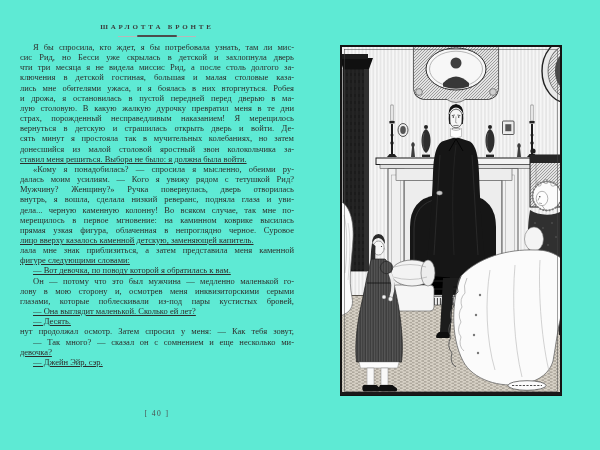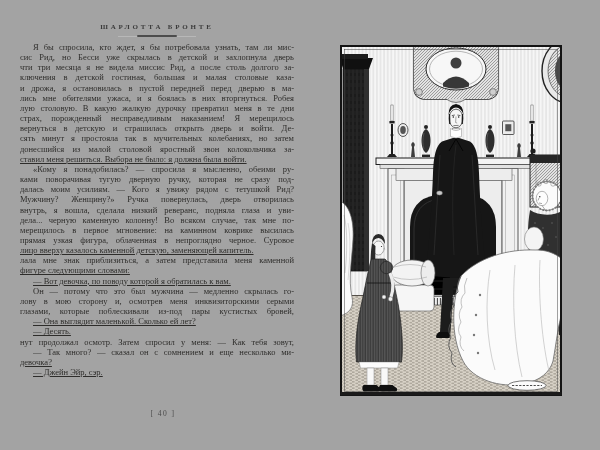--- a/index.html
+++ b/index.html
@@ -1,69 +1,68 @@
 <!DOCTYPE html>
 <html><head>
 <meta charset="utf-8">
 <style>
   html,body{margin:0;padding:0;background:#ffffff;}
-  .spread{position:relative;width:600px;height:450px;background:#a3a3a3;overflow:hidden;
+  .spread{position:relative;width:600px;height:450px;background:#5eead4;overflow:hidden;
           font-family:"Liberation Serif","DejaVu Serif",serif;}
   .running-header{position:absolute;top:23px;left:20px;width:274px;text-align:center;
           font-size:7px;font-weight:bold;letter-spacing:2.8px;color:#3b3b3b;white-space:nowrap;}
   .header-rule{position:absolute;top:34px;left:20px;width:274px;height:4px;
           display:flex;justify-content:center;align-items:center;}
   .rule-line{display:block;width:78px;height:1px;background:#b8b8b8;}
   .rule-thick{position:absolute;width:40px;height:2.6px;background:#4c4c4c;border-radius:2px;}
   .body-text{position:absolute;top:42px;left:20px;width:274px;color:#2e2d2b;
           font-size:8.5px;line-height:10.16px;}
   .tl{text-align:justify;text-align-last:justify;height:10.16px;overflow:hidden;}
   .tl.end{text-align-last:left;text-decoration:underline;}
   .tl.ind{text-indent:13px;}
-  .page-number{position:absolute;top:409px;left:26px;width:274px;text-align:center;
+  .page-number{position:absolute;top:409px;left:20px;width:274px;text-align:center;
           font-size:7.5px;letter-spacing:1.5px;color:#4a4a4a;}
   .illu{position:absolute;left:340px;top:45px;width:222px;height:351px;}
 </style>
 </head>
 <body>
 
 <div class="spread">
 
   <div class="page-left">
     <div class="running-header">ШАРЛОТТА БРОНТЕ</div>
     <div class="header-rule">
       <span class="rule-line"></span>
       <span class="rule-thick"></span>
     </div>
     <div class="body-text">
         <div class="tl ind">Я бы спросила, кто ждет, я бы потребовала узнать, там ли мис-</div>
         <div class="tl">сис Рид, но Бесси уже скрылась в детской и захлопнула дверь</div>
         <div class="tl">чти три месяца я не видела миссис Рид, а после столь долгого за-</div>
         <div class="tl">ключения в детской гостиная, большая и малая столовые каза-</div>
+        <div class="tl">лись мне обителями ужаса, и я боялась в них вторгнуться. Робея</div>
         <div class="tl">и дрожа, я остановилась в пустой передней перед дверью в ма-</div>
-        <div class="tl">лись мне обителями ужаса, и я боялась в них вторгнуться. Робея</div>
         <div class="tl">лую столовую. В какую жалкую дурочку превратил меня в те дни</div>
         <div class="tl">страх, порожденный несправедливым наказанием! Я мерещилось</div>
         <div class="tl">вернуться в детскую и страшилась открыть дверь и войти. Де-</div>
         <div class="tl">сять минут я простояла так в мучительных колебаниях, но затем</div>
         <div class="tl">донесшийся из малой столовой яростный звон колокольчика за-</div>
         <div class="tl end">ставил меня решиться. Выбора не было: я должна была войти.</div>
         <div class="tl ind">«Кому я понадобилась? — спросила я мысленно, обеими ру-</div>
-        <div class="tl">ками поворачивая тугую дверную ручку, которая не сразу под-</div>
         <div class="tl">далась моим усилиям. — Кого я увижу рядом с тетушкой Рид?</div>
         <div class="tl">Мужчину? Женщину?» Ручка повернулась, дверь отворилась</div>
         <div class="tl">внутрь, я вошла, сделала низкий реверанс, подняла глаза и уви-</div>
         <div class="tl">дела... черную каменную колонну! Во всяком случае, так мне по-</div>
         <div class="tl">мерещилось в первое мгновение: на каминном коврике высилась</div>
         <div class="tl">прямая узкая фигура, облаченная в непроглядно черное. Суровое</div>
         <div class="tl end">лицо вверху казалось каменной детскую, заменяющей капитель.</div>
         <div class="tl">лала мне знак приблизиться, а затем представила меня каменной</div>
         <div class="tl end">фигуре следующими словами:</div>
         <div class="tl ind end">— Вот девочка, по поводу которой я обратилась к вам.</div>
-        <div class="tl ind">Он — потому что это был мужчина — медленно скрылась го-</div>
+        <div class="tl ind">Он — потому что это был мужчина — медленно маленькой го-</div>
         <div class="tl">лову в мою сторону и, осмотрев меня инквизиторскими серыми</div>
         <div class="tl">глазами, которые поблескивали из-под пары кустистых бровей,</div>
         <div class="tl ind end">— Она выглядит маленькой. Сколько ей лет?</div>
         <div class="tl ind end">— Десять.</div>
         <div class="tl">нут продолжал осмотр. Затем спросил у меня: — Как тебя зовут,</div>
         <div class="tl ind">— Так много? — сказал он с сомнением и еще несколько ми-</div>
         <div class="tl end">девочка?</div>
         <div class="tl ind end">— Джейн Эйр, сэр.</div>
       </div>
     <div class="page-number">[ 40 ]</div>

